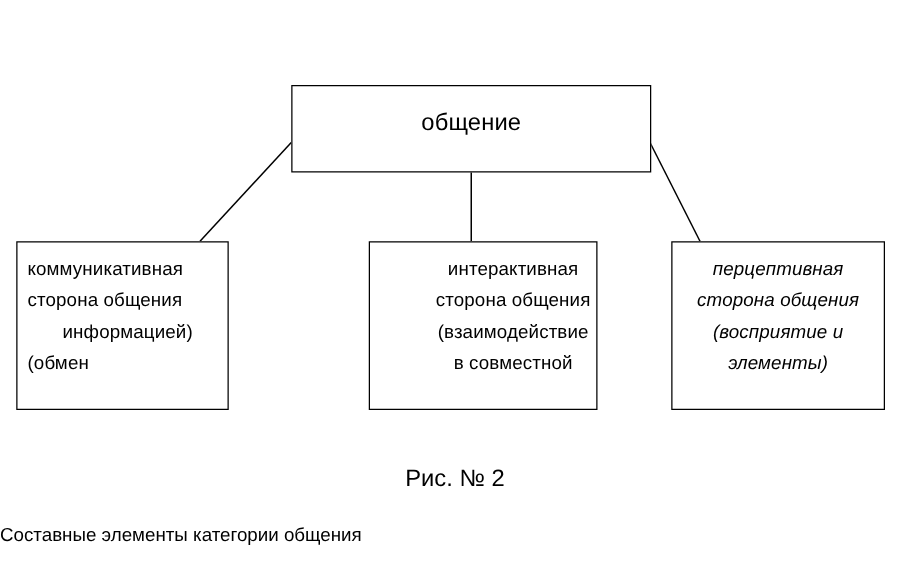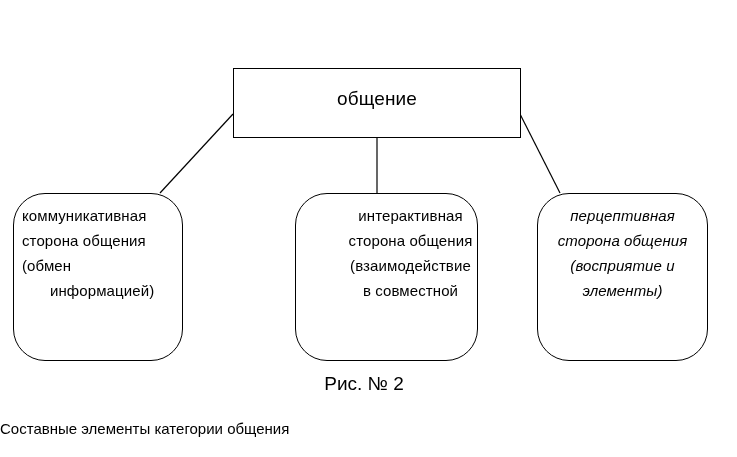--- a/index.html
+++ b/index.html
@@ -57,23 +57,22 @@
   #node-root .line {
     font-size: 19px;
     line-height: 24px;
     text-align: center;
     padding-bottom: 8px;
   }
 
   
   .child {
     top: 193px;
-    height: 168px;
+    height: 135px;
     padding-top: 9px;
-    border-radius: 32px;
   }
   #node-communicative {
     left: 13px;
     width: 170px;
     padding-left: 8px;
     text-align: left;
   }
   #node-communicative .line.indent { padding-left: 28px; }
 
   #node-interactive {
@@ -126,22 +125,22 @@
     <line x1="520" y1="114" x2="560" y2="193" stroke="#000000" stroke-width="1.2"></line>
   </svg>
 
   <div class="node" id="node-root">
     <div class="line">общение</div>
   </div>
 
   <div class="node child" id="node-communicative">
     <div class="line">коммуникативная</div>
     <div class="line">сторона общения</div>
+    <div class="line indent">информацией)</div>
     <div class="line">(обмен</div>
-    <div class="line indent">информацией)</div>
   </div>
 
   <div class="node child" id="node-interactive">
     <div class="line">интерактивная</div>
     <div class="line">сторона общения</div>
     <div class="line">(взаимодействие</div>
     <div class="line">в совместной</div>
   </div>
 
   <div class="node child" id="node-perceptive">

